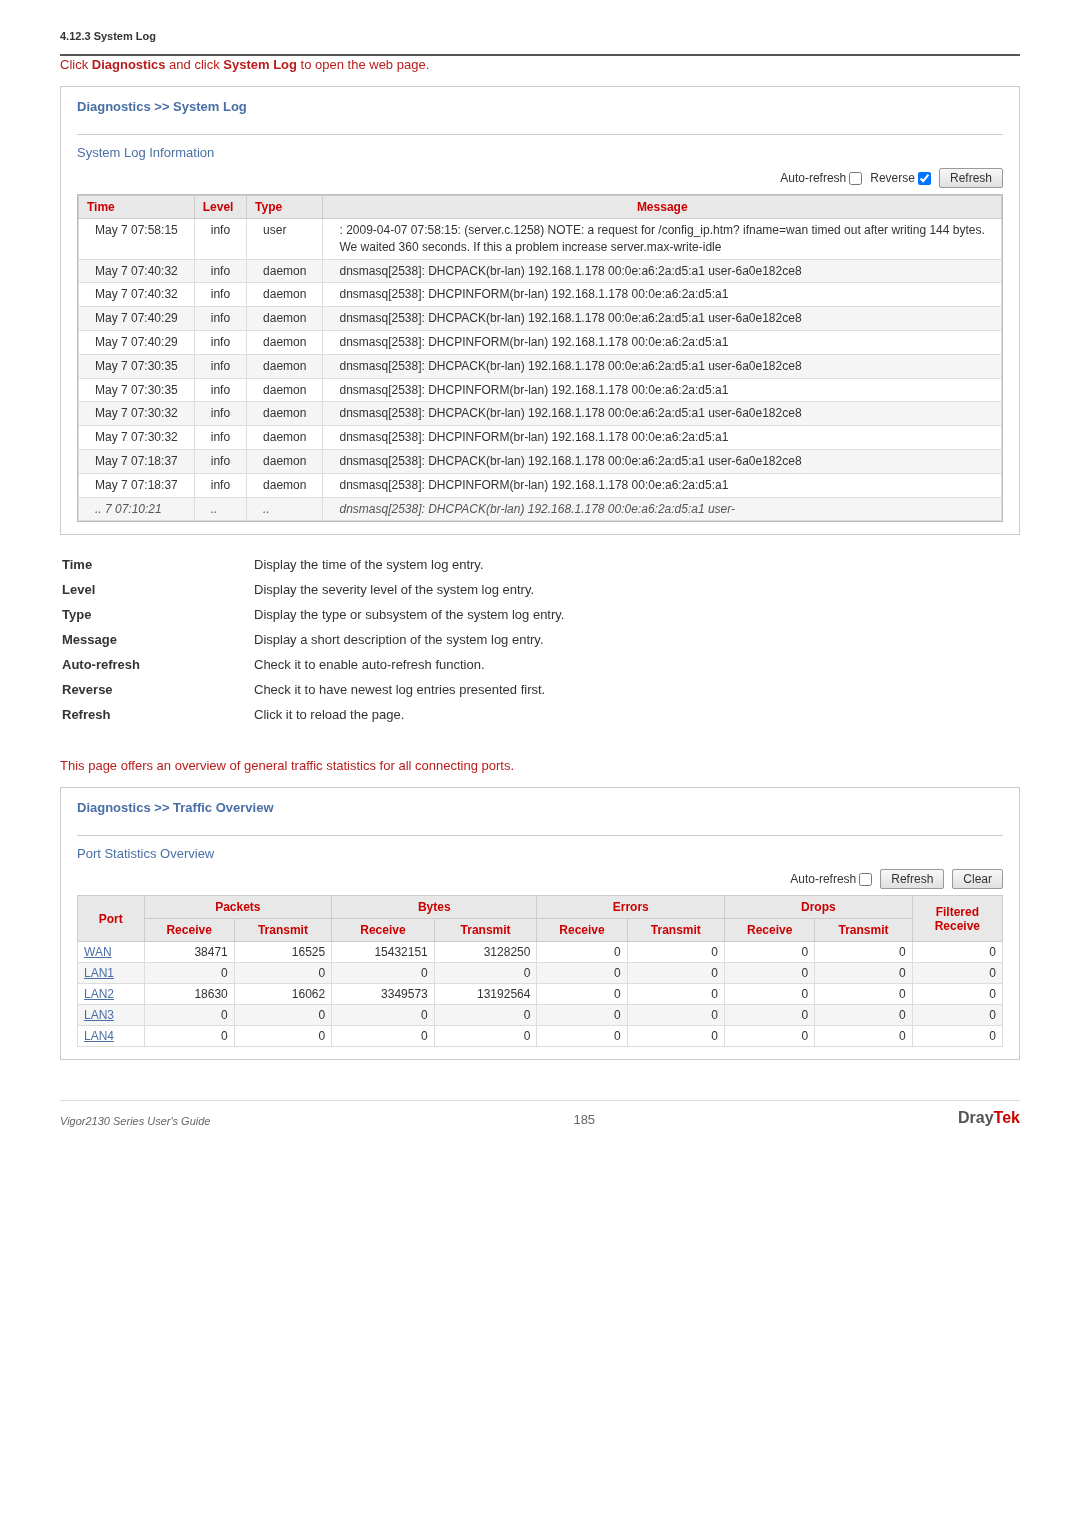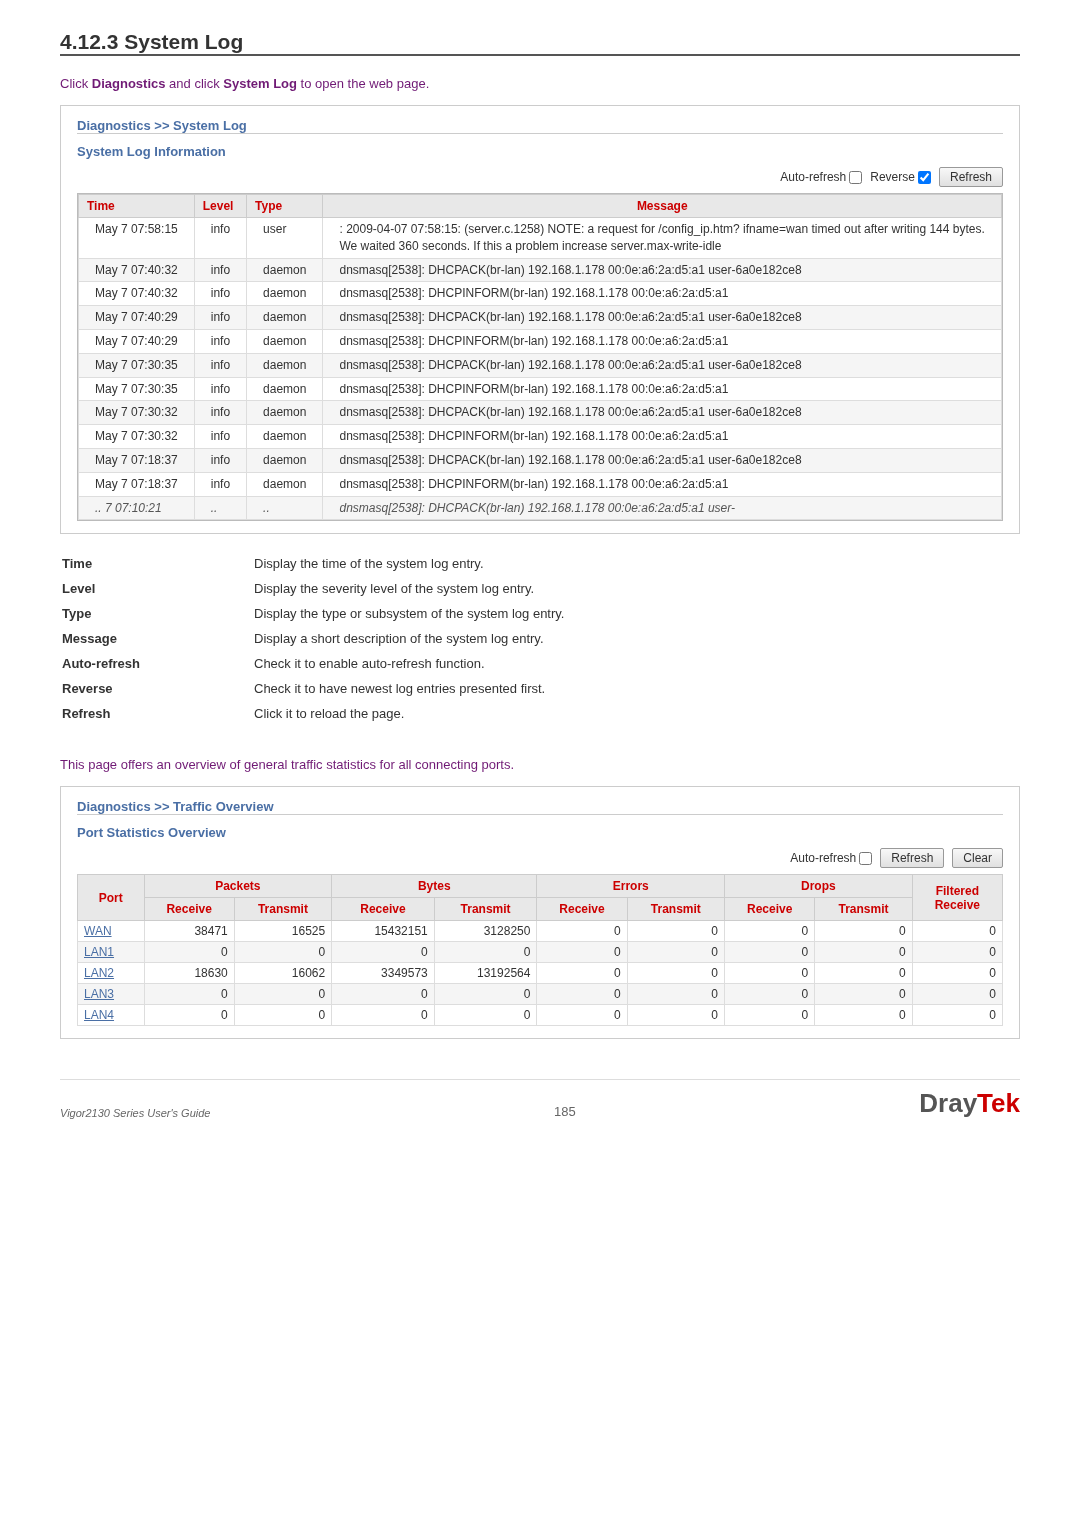--- a/index.html
+++ b/index.html
@@ -7,47 +7,47 @@
       font-family: Arial, Helvetica, sans-serif;
       font-size: 13px;
       color: #333;
       background: #fff;
       padding: 30px 60px 60px 60px;
       max-width: 1080px;
     }
 
     
     .section-title {
-      font-size: 21px;
+      font-size: 11px;
       font-weight: bold;
       color: #333;
       border-bottom: 2px solid #555;
-      padding-bottom: 0;
-      margin-bottom: 20px;
+      padding-bottom: 12px;
+      margin-bottom: 1px;
     }
 
     .breadcrumb {
       color: #4a6fa5;
       font-size: 13px;
       font-weight: bold;
       margin-bottom: 4px;
       border-bottom: 1px solid #ccc;
-      padding-bottom: 0;
+      padding-bottom: 20px;
     }
 
     .sub-section-title {
       color: #4a6fa5;
       font-size: 13px;
-      font-weight: bold;
+      font-weight: normal;
       margin: 10px 0 8px 0;
     }
 
     .intro-text {
       font-size: 13px;
-      color: #701a75;
+      color: #b91c1c;
       margin-bottom: 14px;
     }
 
     
     .controls-row {
       display: flex;
       justify-content: flex-end;
       align-items: center;
       gap: 8px;
       margin-bottom: 6px;
@@ -160,21 +160,21 @@
     .footer-text {
       font-size: 11px;
       color: #666;
       font-style: italic;
     }
     .footer-page {
       font-size: 13px;
       color: #666;
     }
     .brand-logo {
-      font-size: 26px;
+      font-size: 16px;
       font-weight: bold;
     }
     .brand-dray { color: #555; }
     .brand-tek { color: #c00; }
 
     .section-block { margin-bottom: 30px; }
 
     .log-table-wrapper {
       overflow: hidden;
       border: 1px solid #bbb;

